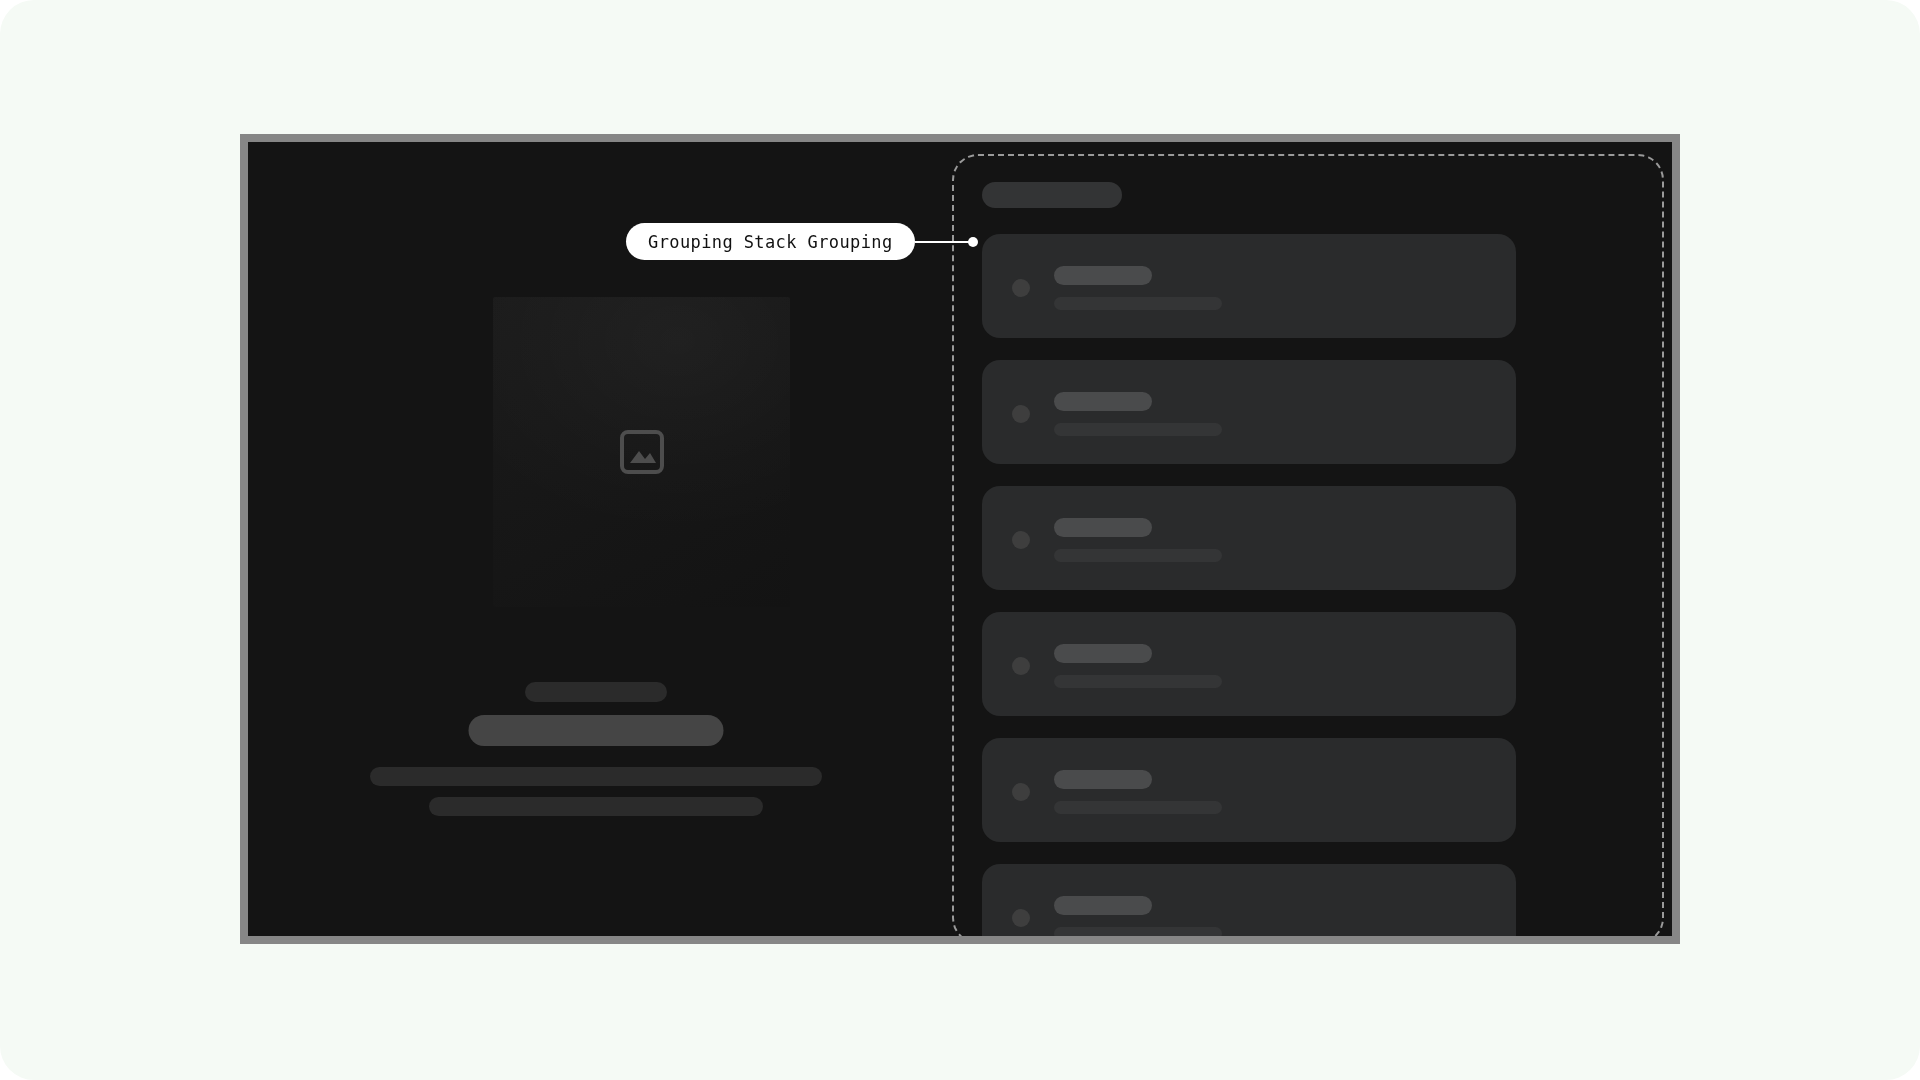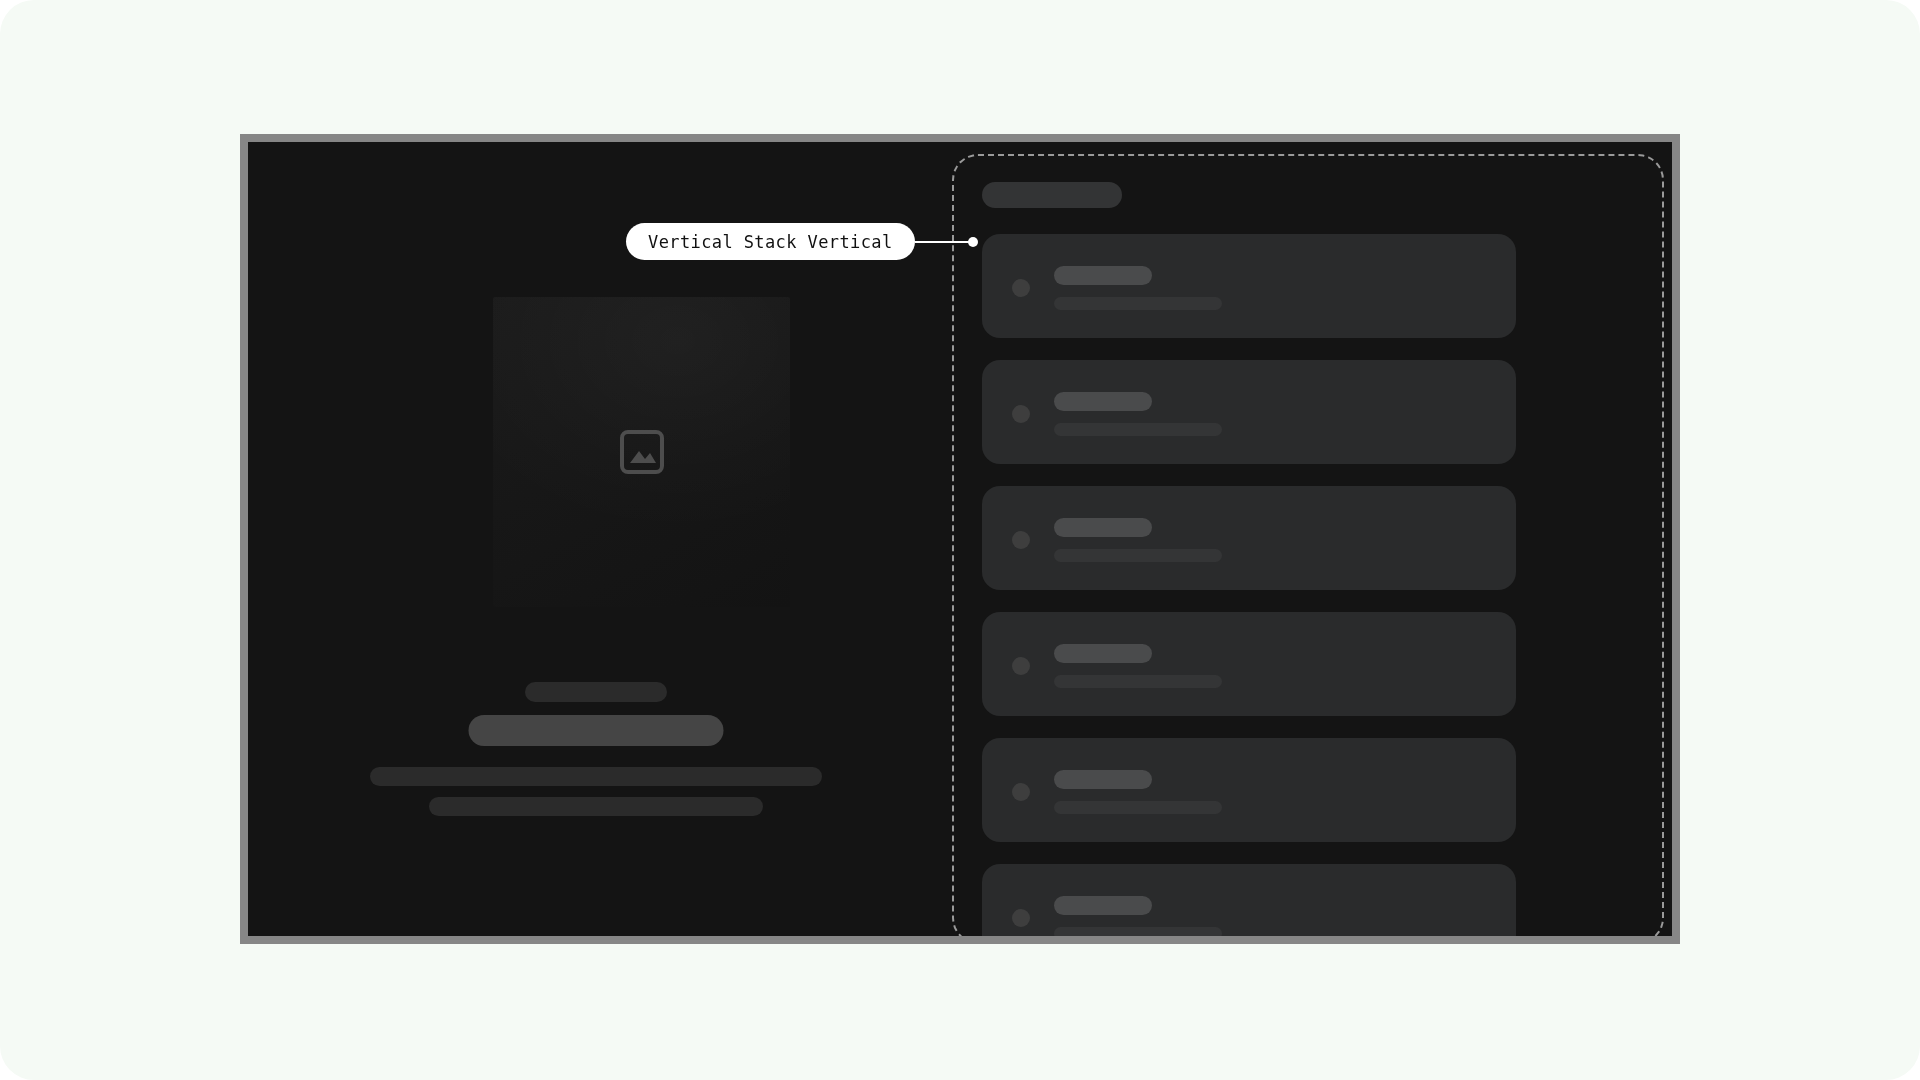--- a/index.html
+++ b/index.html
@@ -252,18 +252,18 @@
             <div class="card-line-primary"></div>
             <div class="card-line-secondary"></div>
           </div>
         </div>
       </div>
 
     </div>
   </div>
 
   <div id="callout">
-    <div id="callout-pill">Vertical Stack Vertical</div>
+    <div id="callout-pill">Grouping Stack Grouping</div>
     <div id="callout-line"></div>
     <div id="callout-dot"></div>
   </div>
 
 </div>
 
 </body></html>

